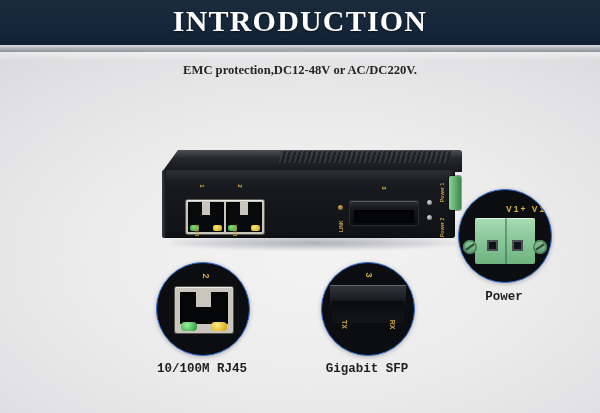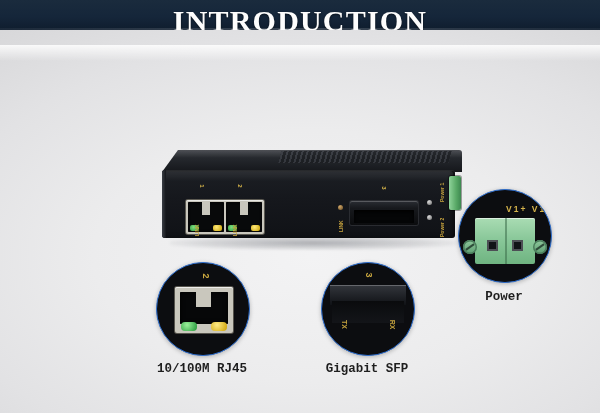--- a/index.html
+++ b/index.html
@@ -9,21 +9,21 @@
     background:#ffffff;
     position:relative;
   }
   #page{
     position:absolute;inset:0;
     background:
       radial-gradient(ellipse 520px 300px at 52% 62%, #f3f3f4 0%, #ececed 42%, #e2e2e4 72%, #d6d6d8 100%);
   }
   
   .header{
-    position:absolute;left:0;top:0;width:600px;height:30px;
+    position:absolute;left:0;top:0;width:600px;height:52px;
     background:linear-gradient(180deg,#1a2b3d 0%,#15263a 55%,#0f1d2e 100%);
     overflow:hidden;
   }
   .header:after{
     content:"";position:absolute;left:0;right:0;bottom:0;height:2px;
     background:linear-gradient(90deg,rgba(255,255,255,.05),rgba(255,255,255,.18),rgba(255,255,255,.05));
   }
   .header-title{
     position:absolute;left:0;right:0;top:4px;
     text-align:center;
@@ -253,20 +253,21 @@
 <body>
 
 <div id="page">
 
   <div class="header">
     <div class="header-title">INTRODUCTION</div>
   </div>
   <div class="sheen"></div>
 
   <div class="intro">
+    <div>EMC protection,DC12-48V or AC/DC220V.</div>
   </div>
 
   <div class="device-wrap">
     <div class="device-shadow"></div>
 
     <div class="device-top">
       <div class="device-top-gloss"></div>
       <div class="vents"></div>
     </div>
 

